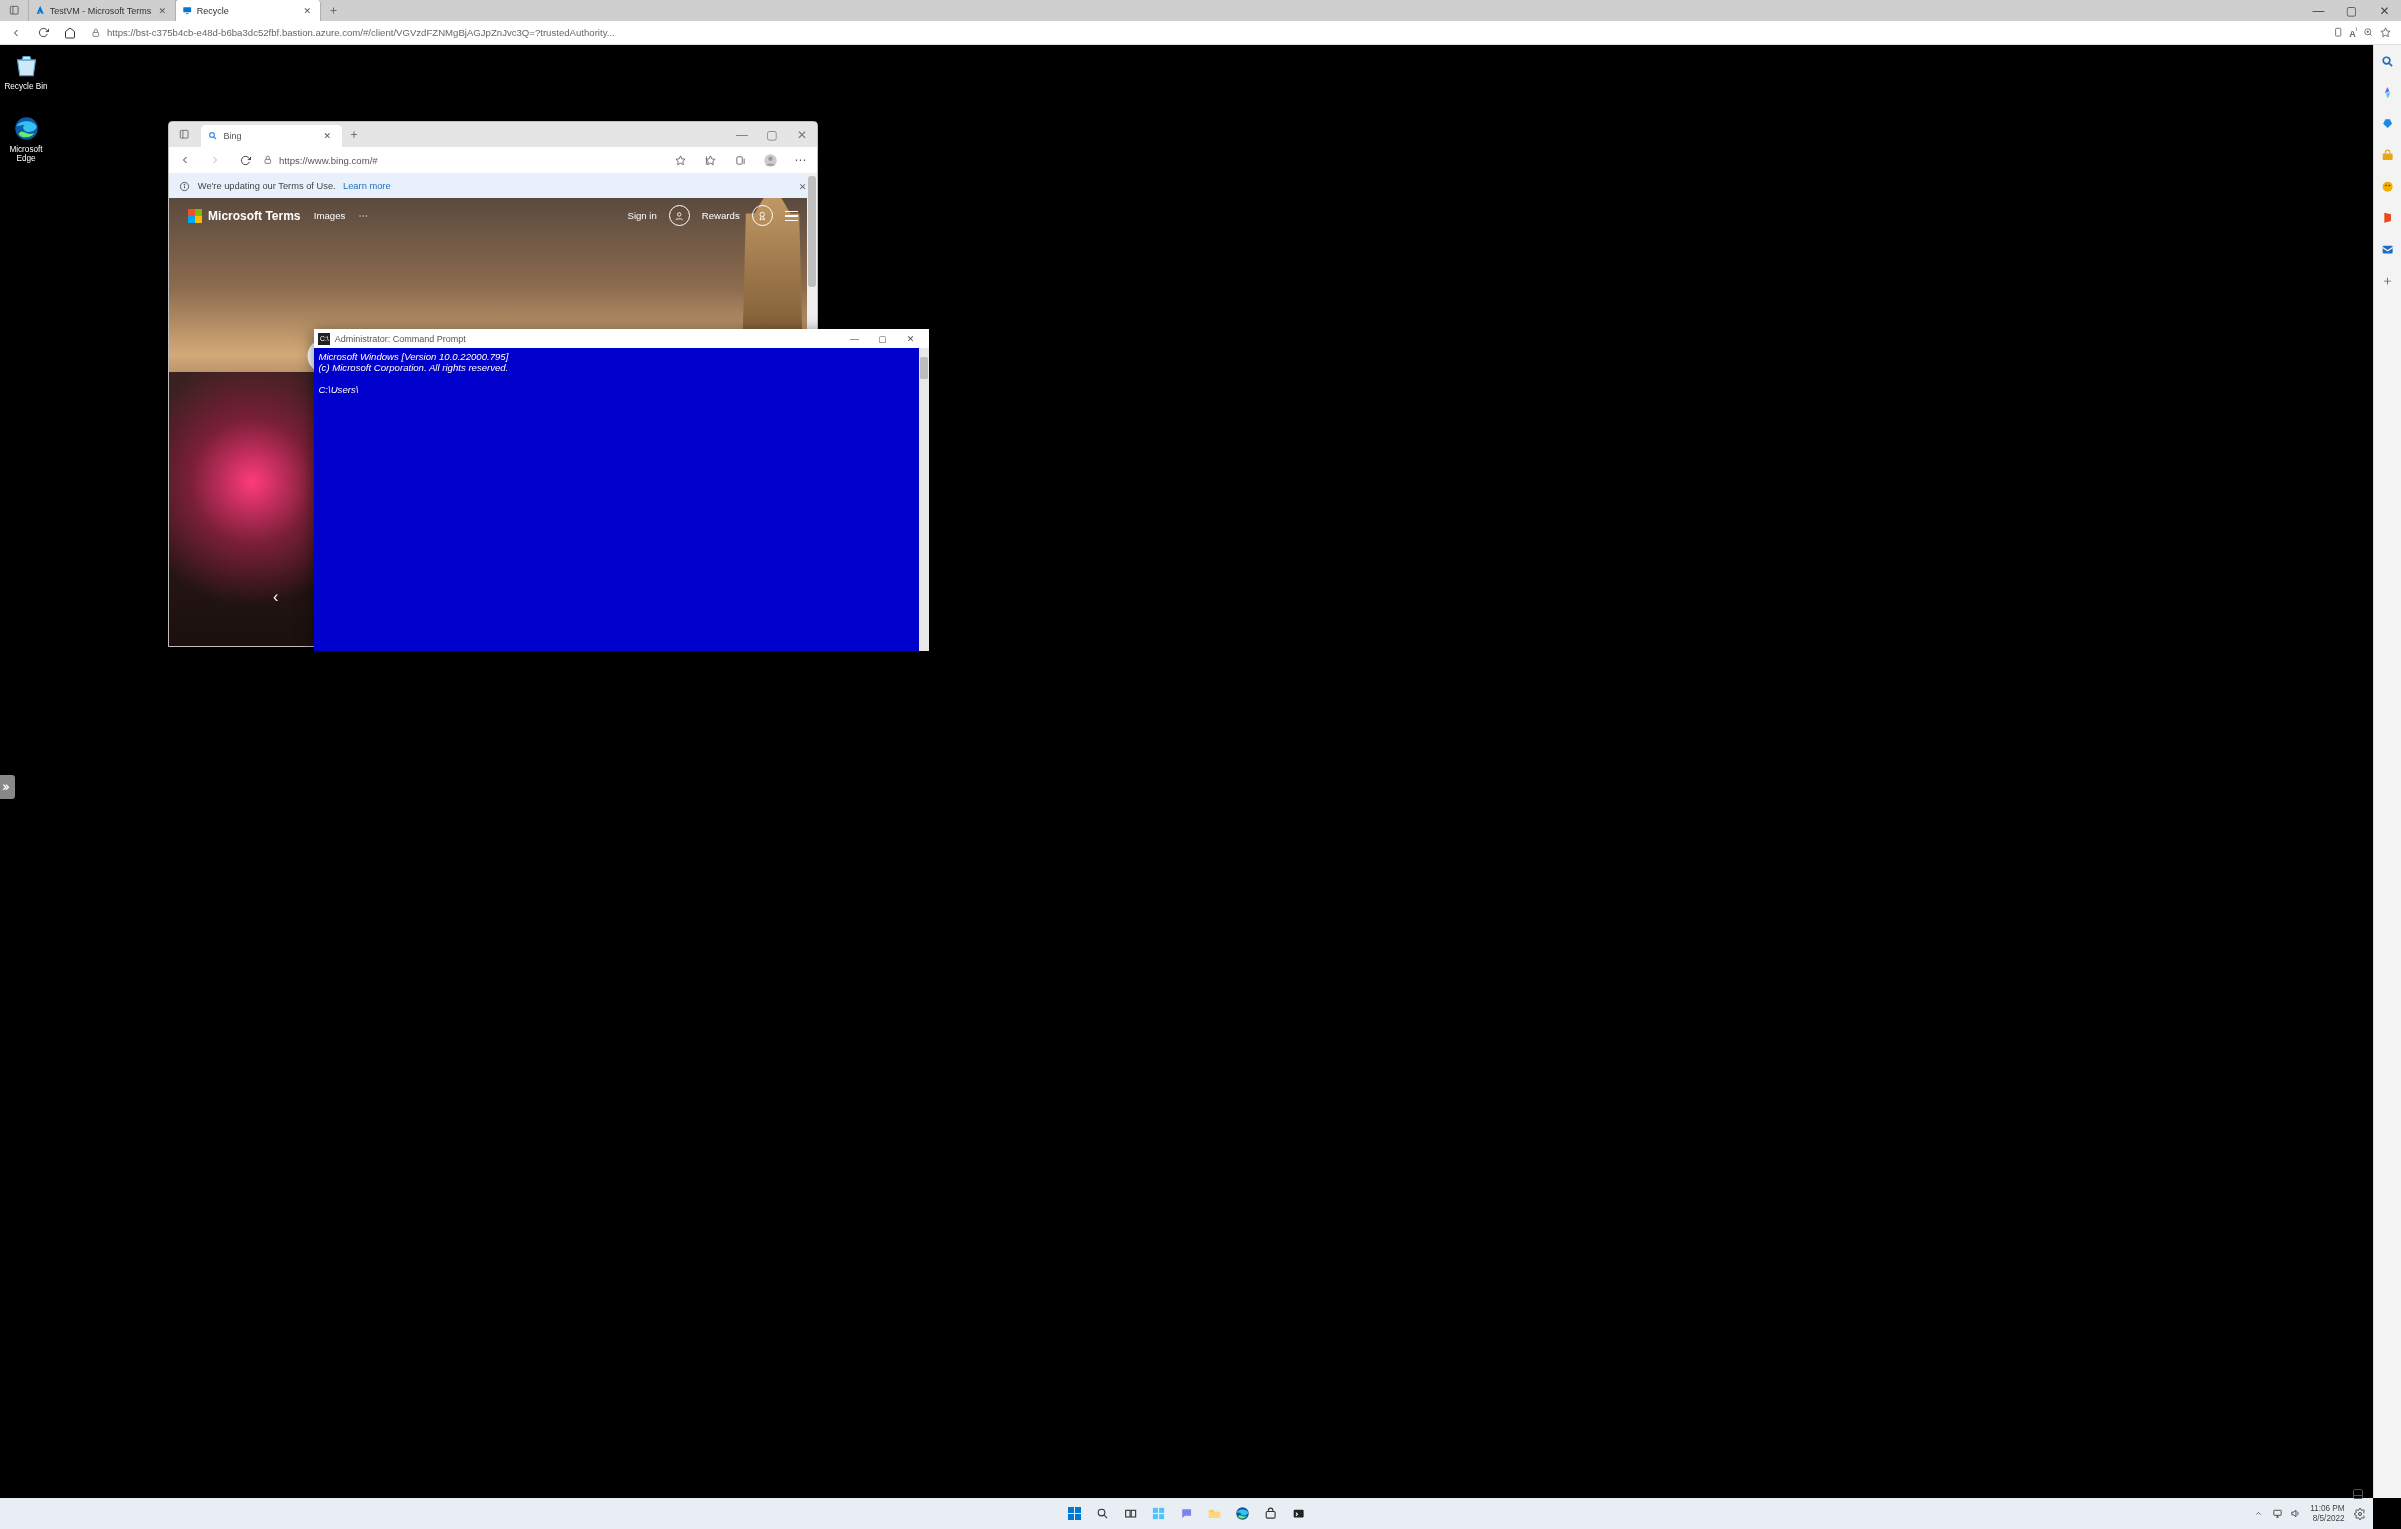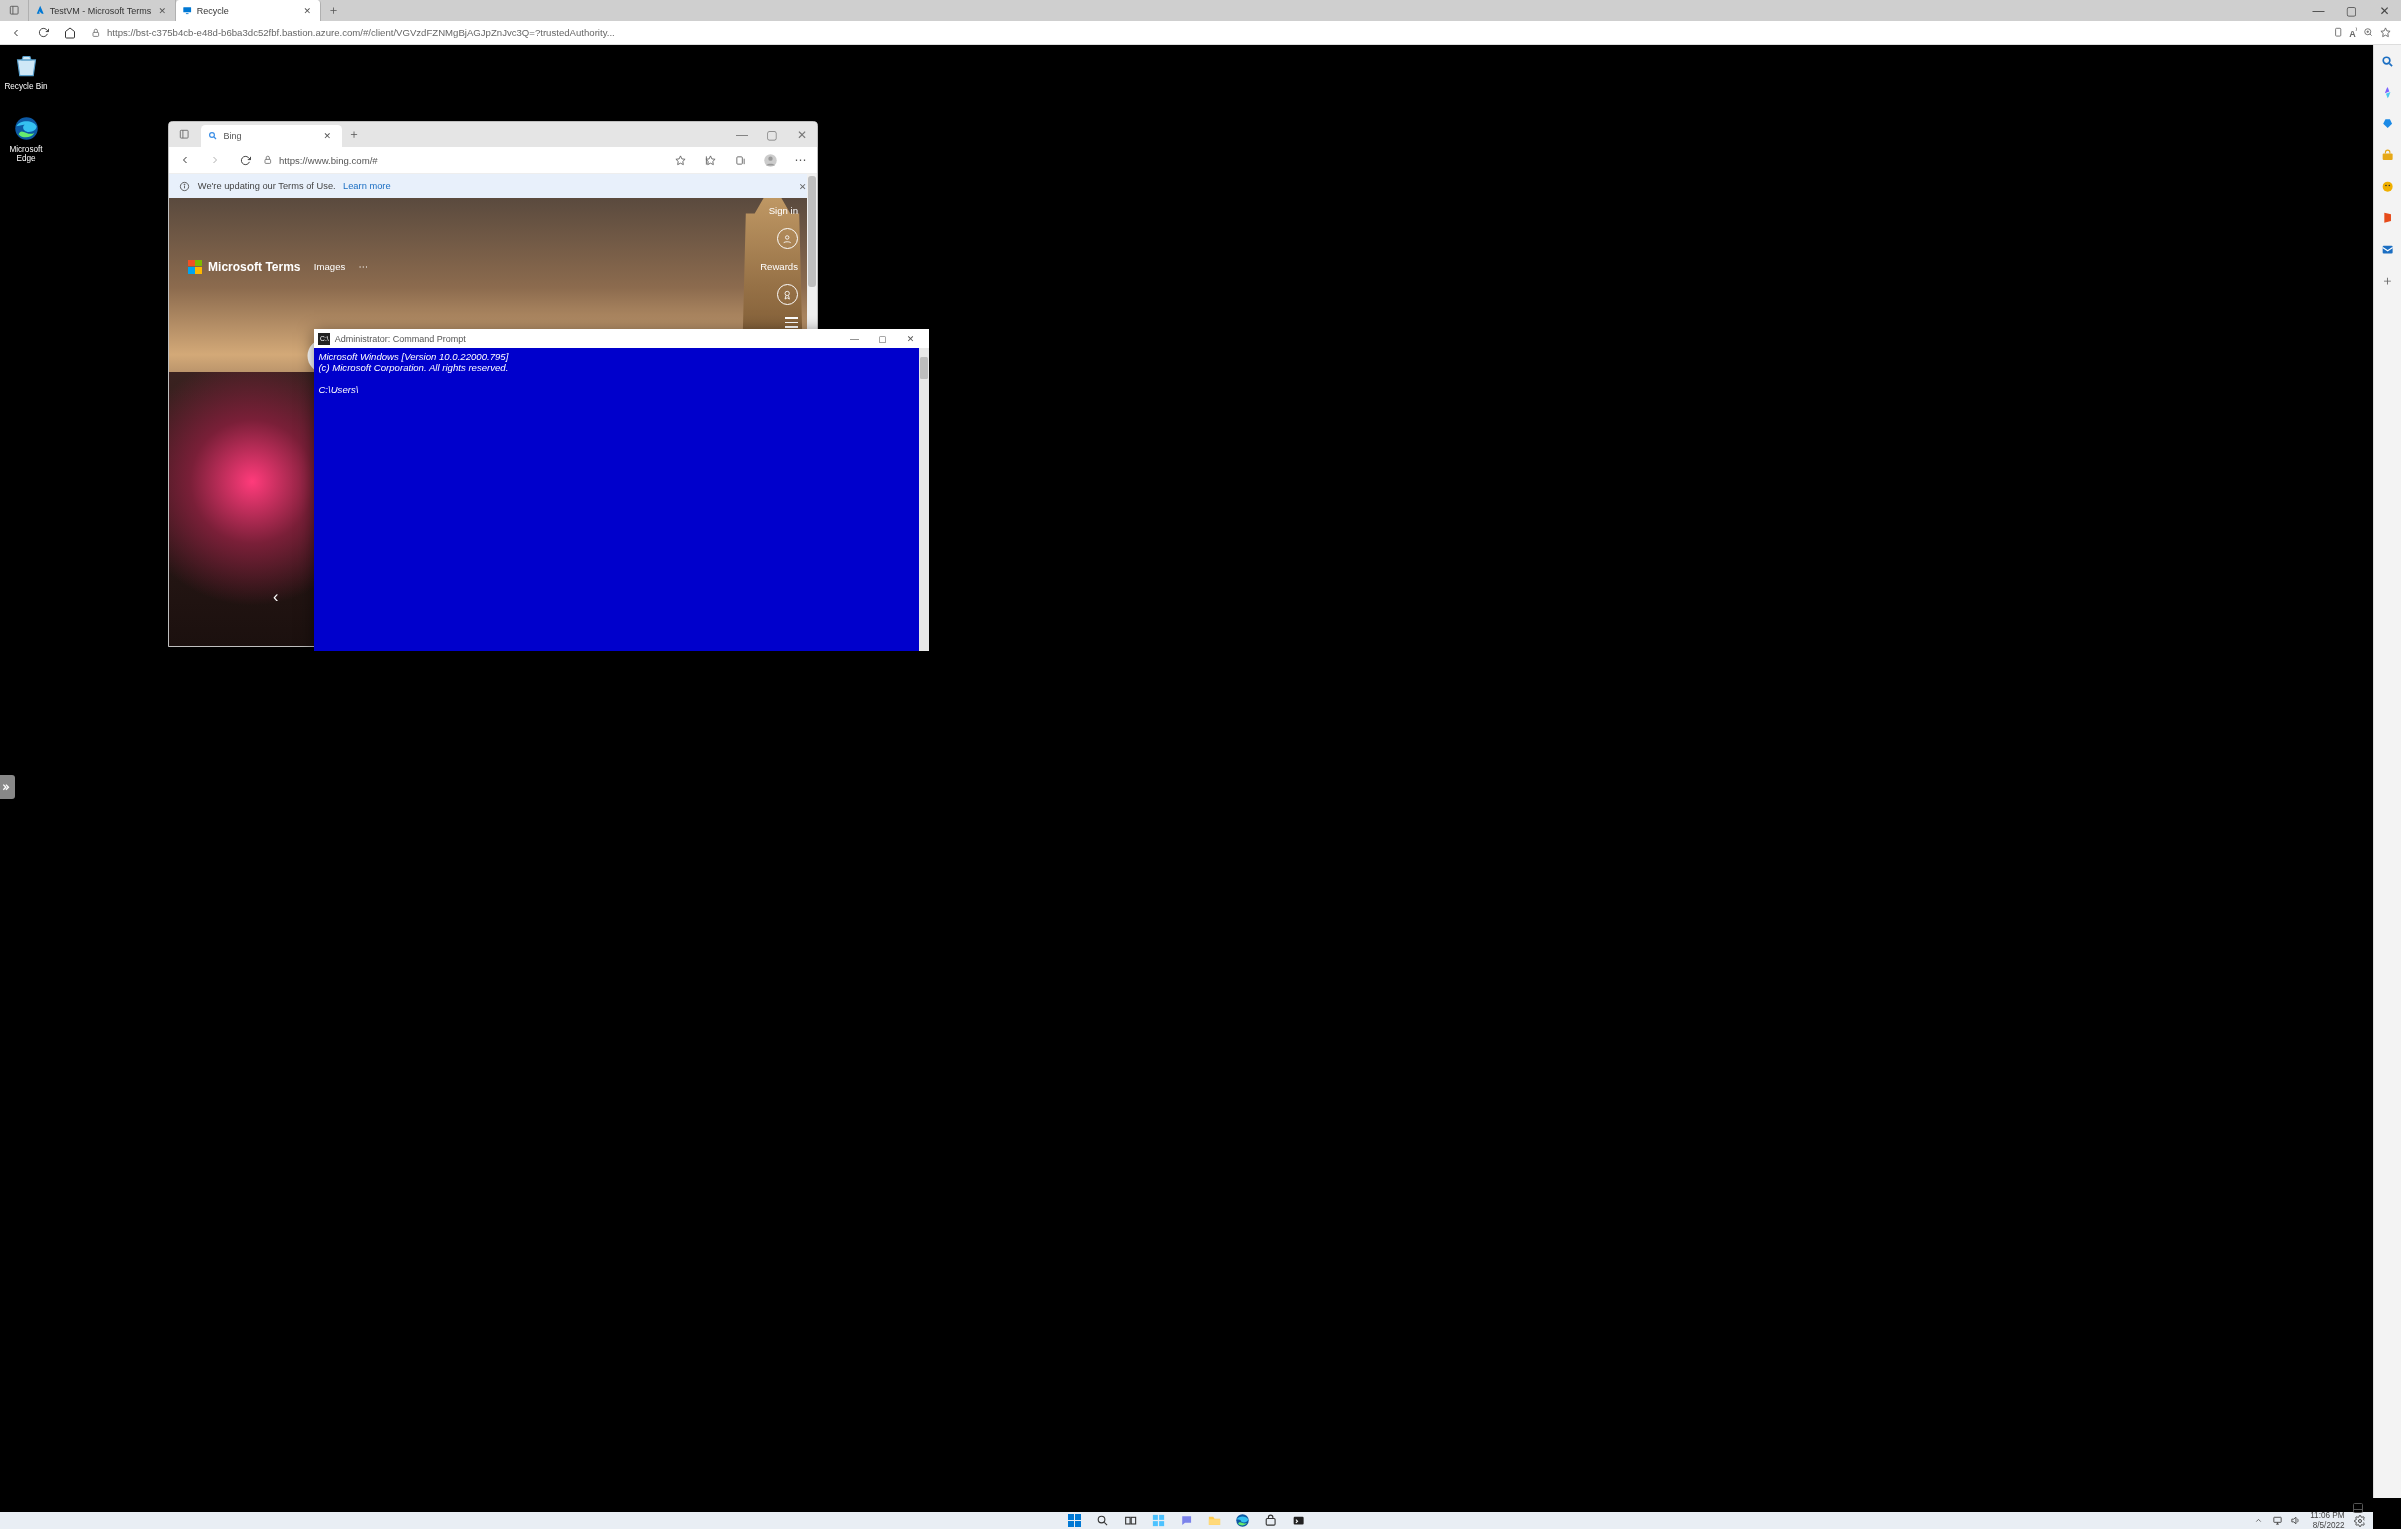--- a/index.html
+++ b/index.html
@@ -47,21 +47,21 @@
 .inner-notice .close-notice{ margin-left:auto; color:#666; }
 .inner-scroll { position:absolute; right:0; top:52px; bottom:0; width:10.4px; background:#f0f0f0; }
 .inner-scroll-thumb{ position:absolute; left:1.5px; right:1.5px; top:2.2px; height:111px; background:#bfbfbf; border-radius:3px; }
 
 .bing-hero { position:relative; height:calc(100% - 76px); background:linear-gradient(180deg,#5a4a3e 0%, #8c6b4e 20%, #d3a978 35%, #3b2a28 60%, #1a1210 100%); overflow:hidden; }
 .castle { position:absolute; right:0; top:0; width:89px; height:193px; background:linear-gradient(180deg,#caa068,#5b3b1c); clip-path:polygon(40% 0,60% 0,70% 8%,80% 8%,85% 100%,15% 100%,20% 8%,30% 8%); opacity:.9;}
 .bing-topbar { position:absolute; top:7.4px; left:0; right:0; display:flex; align-items:center; padding:0 19px; gap:13.3px; color:#fff; font-size:9.6px; }
 .bing-logo { display:flex; align-items:center; gap:6px; font-size:12px; }
 .bing-logo .sq{display:inline-grid;grid-template-columns:repeat(2,6.7px);grid-template-rows:repeat(2,6.7px);gap:0.7px;}
 .bing-logo .sq span:nth-child(1){background:#f25022}.bing-logo .sq span:nth-child(2){background:#7fba00}.bing-logo .sq span:nth-child(3){background:#00a4ef}.bing-logo .sq span:nth-child(4){background:#ffb900}
-.bing-right { margin-left:auto; display:flex; align-items:flex-end; gap:12px;flex-direction:column; }
+.bing-right { margin-left:auto; display:flex; align-items:center; gap:12px; }
 .avatar-circle{width:21px;height:21px;border:1.1px solid #fff;border-radius:50%;display:flex;align-items:center;justify-content:center;}
 .rewards-badge{width:21px;height:21px;border:1.1px solid #fff;border-radius:50%;display:flex;align-items:center;justify-content:center;}
 .hamburger { display:flex; flex-direction:column; gap:3px; }
 .hamburger span{width:13.3px;height:1.5px;background:#fff;}
 
 .searchbox { position:absolute; top:141px; left:50%; transform:translateX(-50%); width:371px; height:34px; background:#fff; border-radius:18.5px; display:flex; align-items:center; padding:0 12px; gap:10.4px; }
 .searchbox input { flex:1; border:none; outline:none; font-size:11px; }
 
 .lower-castle{position:absolute;left:0;bottom:0;width:208px;height:274px;background:radial-gradient(circle at 40% 40%, #ff3b7b 0%, #7a1f38 30%, transparent 60%), linear-gradient(180deg,#3a2220,#1b100e);}
 .prev-arrow{position:absolute;left:104px;bottom:40px;color:#fff;font-size:16.3px;}
@@ -70,21 +70,21 @@
 .cmd-window { position:absolute; top:284px; left:314px; width:615px; height:322px; background:#0000cc; display:flex; flex-direction:column; box-shadow:0 3px 15px rgba(0,0,0,.5); }
 .cmd-title { height:19px; background:#fff; display:flex; align-items:center; padding:0 4.4px; gap:4.4px; font-size:9px; color:#555; }
 .cmd-title .cmd-icon{width:12px;height:12px;background:#222;color:#fff;font-size:6.7px;display:flex;align-items:center;justify-content:center;}
 .cmd-title .wctrls{margin-left:auto;display:flex;gap:0;}
 .cmd-title .wctrls .wbtn{width:28px;display:flex;align-items:center;justify-content:center;color:#555;}
 .cmd-body { flex:1; padding:3px 4.4px; color:#fff; font-family:Consolas,monospace; font-size:9.6px; white-space:pre; position:relative;font-style:italic; }
 .cmd-scroll{position:absolute;right:0;top:0;bottom:0;width:10.4px;background:#e8e8e8;}
 .cmd-scroll-thumb{position:absolute;left:1.5px;right:1.5px;top:9px;height:22px;background:#bdbdbd;border-radius:1.5px;}
 
 
-.remote-taskbar { position:absolute; left:0; right:28px; bottom:0; height:17px; background:#e9eef4; display:flex; align-items:center; }
+.remote-taskbar { position:absolute; left:0; right:28px; bottom:0; height:31px; background:#e9eef4; display:flex; align-items:center; }
 .taskbar-center { position:absolute; left:50%; transform:translateX(-50%); display:flex; gap:6px; align-items:center; }
 .tb-icon { width:22px; height:22px; display:flex; align-items:center; justify-content:center; border-radius:3px; }
 .taskbar-right { margin-left:auto; display:flex; align-items:center; gap:9px; padding-right:7.4px; font-size:8.2px; color:#444; }
 .tray-icons{display:flex;gap:7.4px;align-items:center;}
 .clock{text-align:right; line-height:1.2;}
 
 
 svg { display:block; }
 </style>
 </head>

